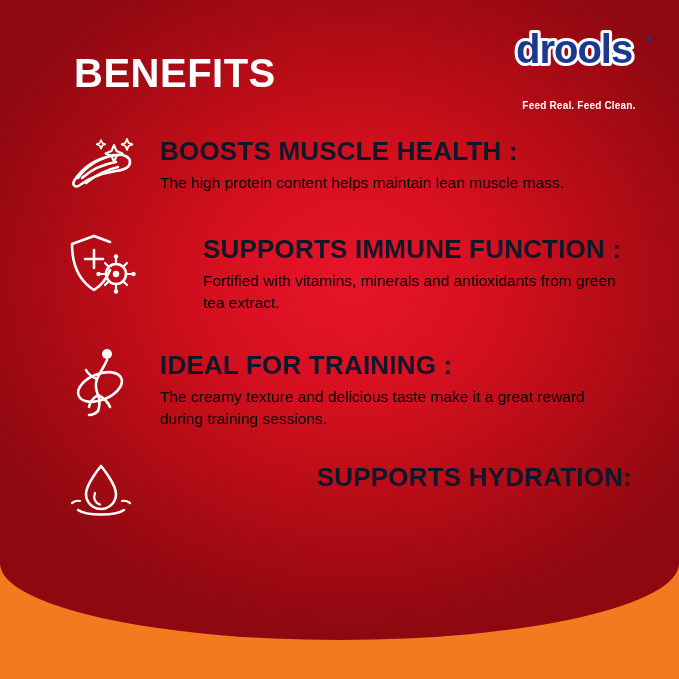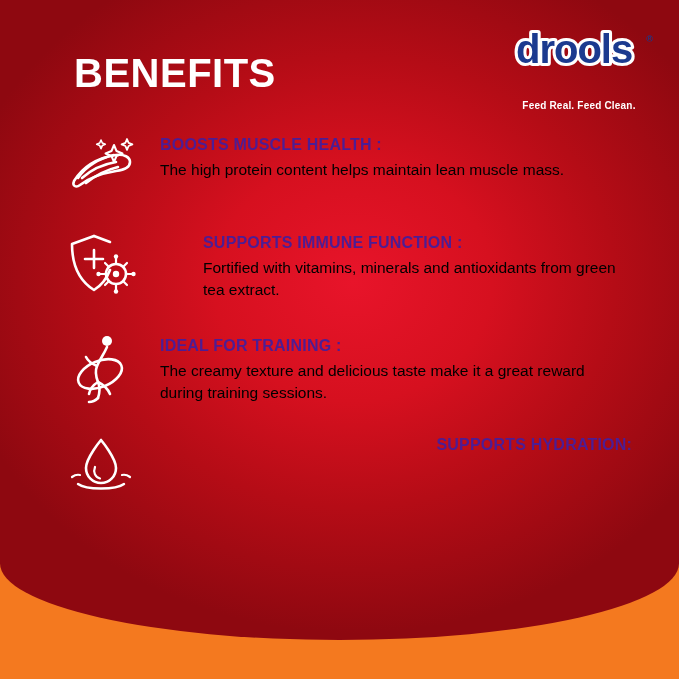--- a/index.html
+++ b/index.html
@@ -104,22 +104,22 @@
     height: 72px;
     display: flex;
     align-items: center;
     justify-content: center;
   }
   .benefit .texts {
     padding-left: 20px;
     padding-top: 6px;
   }
   .b-head {
-    color: #4c1d95;
-    font-size: 16px;
+    color: #0f172a;
+    font-size: 26px;
     font-weight: bold;
     letter-spacing: 0.2px;
     margin-bottom: 5px;
     white-space: nowrap;
   }
   .b-body {
     color: #000000;
     font-size: 15.5px;
     line-height: 1.42;
     max-width: 470px;

